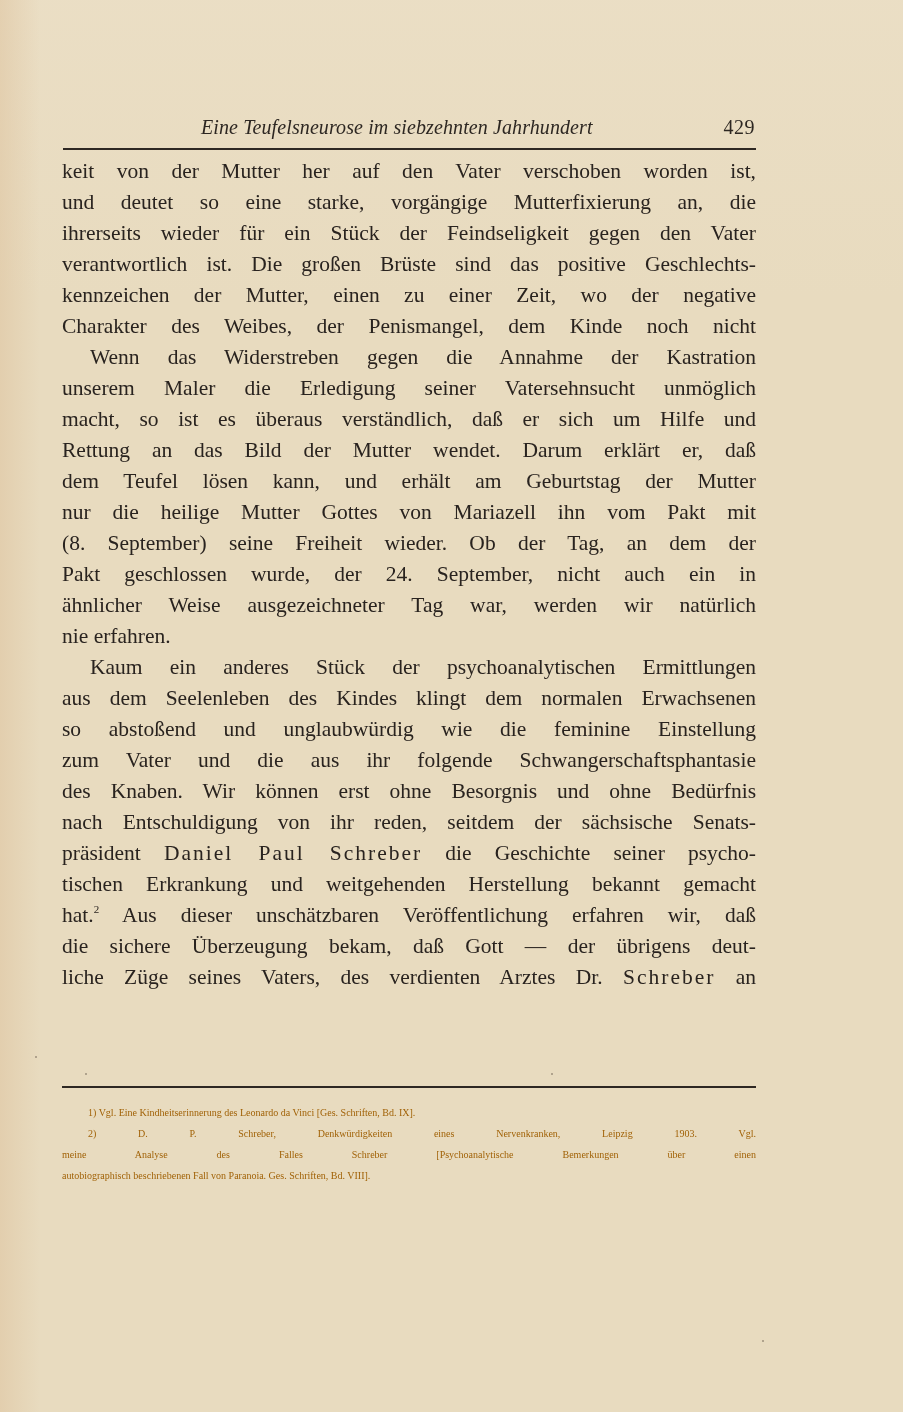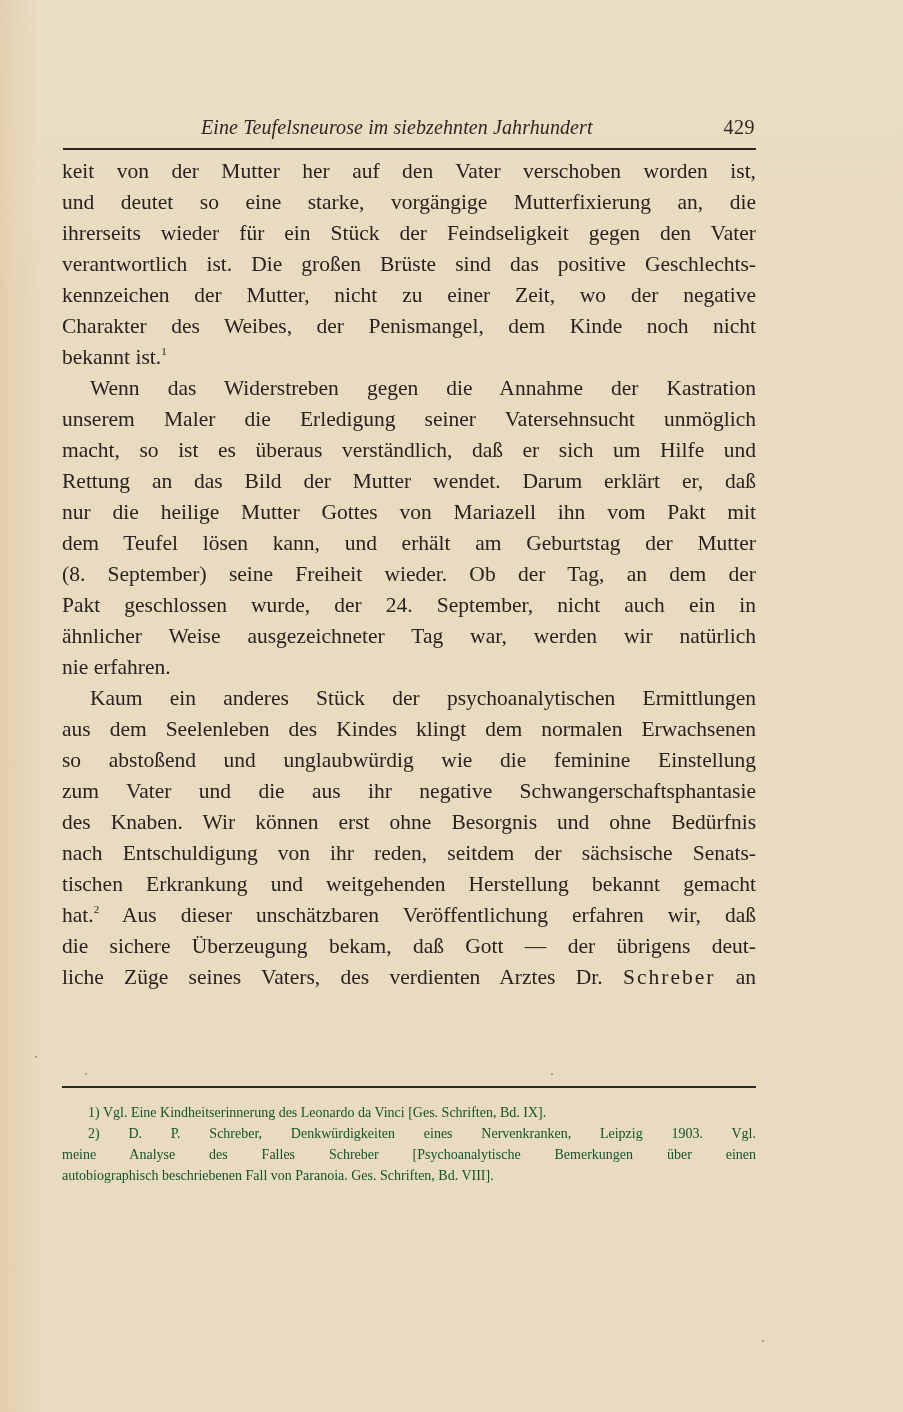--- a/index.html
+++ b/index.html
@@ -96,25 +96,25 @@
     .footnotes {
       position: absolute;
       left: 62px;
       top: 1102px;
       width: 694px;
     }
     .fline {
       display: block;
       height: 21px;
       line-height: 21px;
-      font-size: 14px;
+      font-size: 10px;
       text-align: justify;
       text-align-last: justify;
       white-space: nowrap;
-      color: #14532d;
+      color: #a16207;
     }
     .fline.indent {
       padding-left: 26px;
     }
     .fline.last {
       text-align-last: left;
     }
     .speck {
       position: absolute;
       width: 2px; height: 2px;
@@ -132,41 +132,41 @@
     <span class="running-title">Eine Teufelsneurose im siebzehnten Jahrhundert</span>
     <span class="page-number">429</span>
   </div>
   <div class="head-rule"></div>
 
   <div class="body-text">
     <span class="line">keit von der Mutter her auf den Vater verschoben worden ist,</span>
     <span class="line">und deutet so eine starke, vorgängige Mutterfixierung an, die</span>
     <span class="line">ihrerseits wieder für ein Stück der Feindseligkeit gegen den Vater</span>
     <span class="line">verantwortlich ist. Die großen Brüste sind das positive Geschlechts-</span>
-    <span class="line">kennzeichen der Mutter, nicht zu einer Zeit, wo der negative</span>
+    <span class="line">kennzeichen der Mutter, einen zu einer Zeit, wo der negative</span>
     <span class="line">Charakter des Weibes, der Penismangel, dem Kinde noch nicht</span>
-    <span class="line last"><span>bekannt ist.</span><sup>1</sup></span>
 
     <span class="line indent">Wenn das Widerstreben gegen die Annahme der Kastration</span>
     <span class="line">unserem Maler die Erledigung seiner Vatersehnsucht unmöglich</span>
     <span class="line">macht, so ist es überaus verständlich, daß er sich um Hilfe und</span>
     <span class="line">Rettung an das Bild der Mutter wendet. Darum erklärt er, daß</span>
+    <span class="line">dem Teufel lösen kann, und erhält am Geburtstag der Mutter</span>
     <span class="line">nur die heilige Mutter Gottes von Mariazell ihn vom Pakt mit</span>
-    <span class="line">dem Teufel lösen kann, und erhält am Geburtstag der Mutter</span>
     <span class="line">(8. September) seine Freiheit wieder. Ob der Tag, an dem der</span>
     <span class="line">Pakt geschlossen wurde, der 24. September, nicht auch ein in</span>
     <span class="line">ähnlicher Weise ausgezeichneter Tag war, werden wir natürlich</span>
     <span class="line last">nie erfahren.</span>
 
     <span class="line indent">Kaum ein anderes Stück der psychoanalytischen Ermittlungen</span>
     <span class="line">aus dem Seelenleben des Kindes klingt dem normalen Erwachsenen</span>
     <span class="line">so abstoßend und unglaubwürdig wie die feminine Einstellung</span>
-    <span class="line">zum Vater und die aus ihr negative Schwangerschaftsphantasie</span>
+    <span class="line">zum Vater und die aus ihr folgende Schwangerschaftsphantasie</span>
     <span class="line">des Knaben. Wir können erst ohne Besorgnis und ohne Bedürfnis</span>
     <span class="line">nach Entschuldigung von ihr reden, seitdem der sächsische Senats-</span>
+    <span class="line"><span>präsident </span><span class="spaced">Daniel Paul Schreber</span><span> die Geschichte seiner psycho-</span></span>
     <span class="line">tischen Erkrankung und weitgehenden Herstellung bekannt gemacht</span>
     <span class="line"><span>hat.</span><sup>2</sup><span> Aus dieser unschätzbaren Veröffentlichung erfahren wir, daß</span></span>
     <span class="line">die sichere Überzeugung bekam, daß Gott — der übrigens deut-</span>
     <span class="line"><span>liche Züge seines Vaters, des verdienten Arztes Dr. </span><span class="spaced">Schreber</span><span> an</span></span>
   </div>
 
   <div class="foot-rule"></div>
 
   <div class="footnotes">
     <span class="fline indent last">1) Vgl. Eine Kindheitserinnerung des Leonardo da Vinci [Ges. Schriften, Bd. IX].</span>

